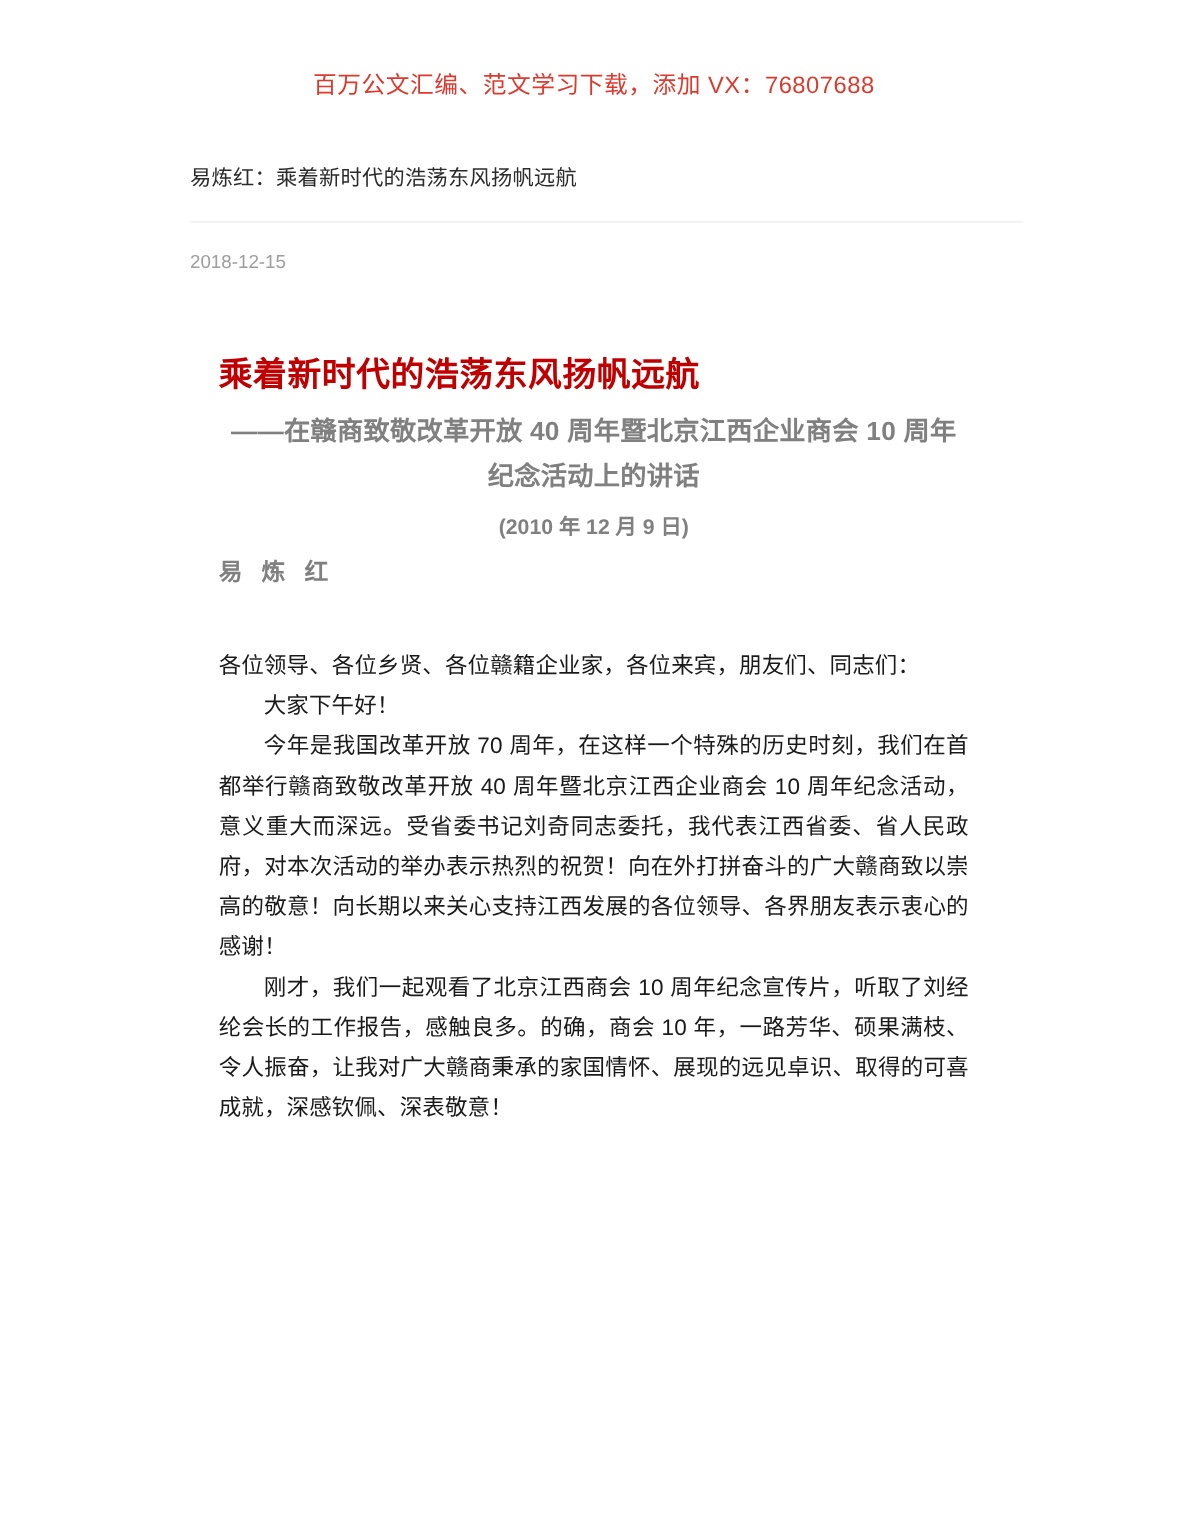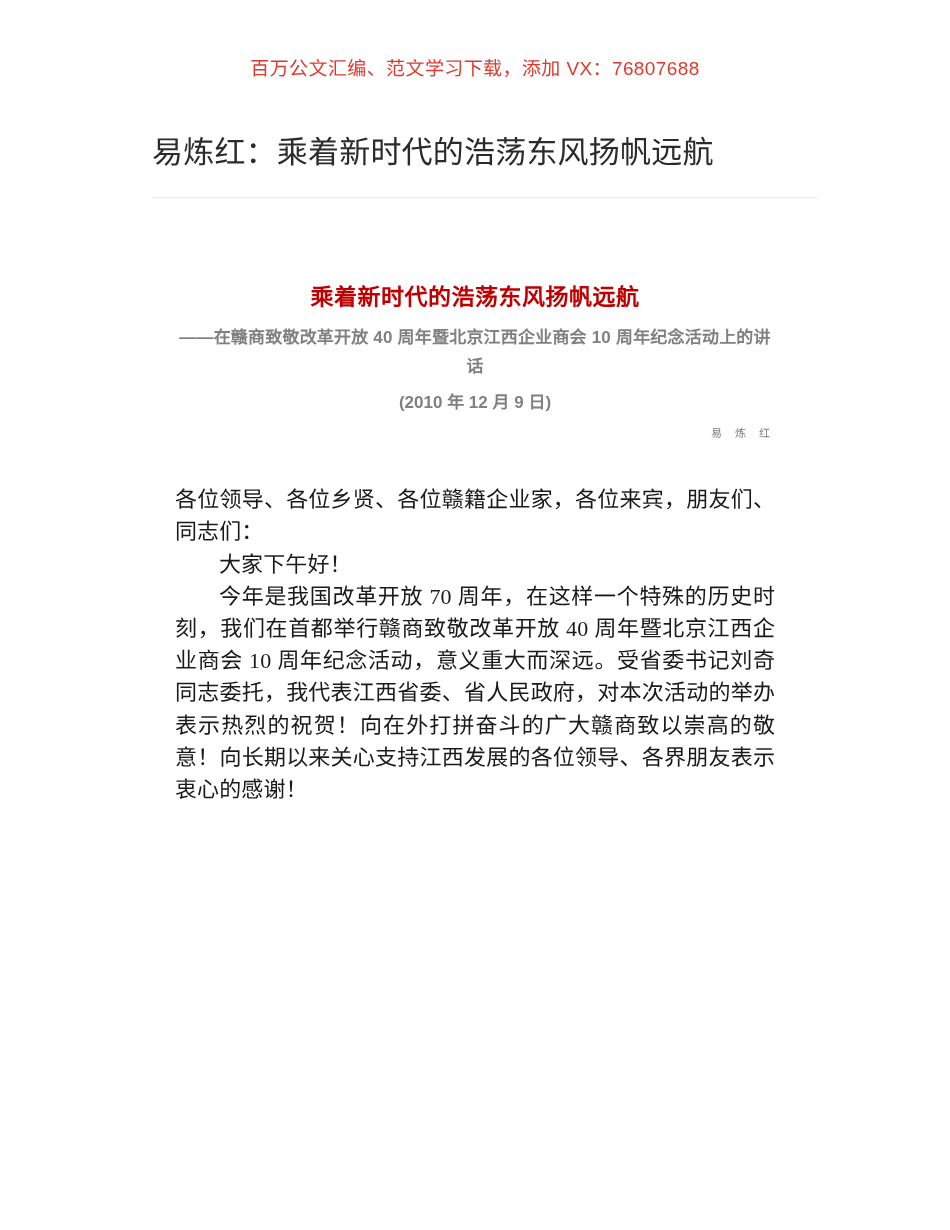--- a/index.html
+++ b/index.html
@@ -42,21 +42,21 @@
   }
 
   
   .article-header {
     position: absolute;
     top: 131px;
     left: 152px;
     width: 666px;
   }
   .article-title {
-    font-size: 31px;
+    font-size: 17px;
     font-weight: 400;
     color: #2b2b2b;
     line-height: 1.45;
     margin: 0;
     letter-spacing: 0.2px;
   }
   .header-divider {
     margin-top: 21px;
     width: 100%;
     height: 1px;
@@ -72,100 +72,101 @@
 
   
   .doc {
     position: absolute;
     top: 283px;
     left: 175px;
     width: 600px;
   }
 
   .doc-headline {
-    text-align: center;
+    text-align: left;
     color: #c00000;
-    font-size: 23px;
+    font-size: 27px;
     font-weight: bold;
     line-height: 1.3;
     letter-spacing: 0.5px;
     margin: 0;
   }
 
   .doc-subtitle {
     text-align: center;
     color: #808080;
-    font-size: 17px;
+    font-size: 21px;
     font-weight: bold;
     line-height: 1.72;
     margin: 10px 0 0 0;
     letter-spacing: 0.2px;
   }
 
   .doc-date {
     text-align: center;
     color: #808080;
     font-size: 17px;
     font-weight: bold;
     line-height: 1.6;
     margin: 8px 0 0 0;
   }
 
   .doc-author {
-    text-align: right;
+    text-align: left;
     color: #808080;
-    font-size: 11px;
-    font-weight: normal;
+    font-size: 19px;
+    font-weight: bold;
     line-height: 1.6;
     margin: 8px 0 0 0;
     letter-spacing: 5px;
   }
 
   .doc-body {
     margin-top: 42px;
   }
   .doc-body p {
     margin: 0;
     color: #1a1a1a;
-    font-size: 22px;
+    font-size: 18px;
     line-height: 32.2px;
     text-align: justify;
     text-justify: inter-ideograph;
     letter-spacing: 0.1px;
-    font-family: Liberation Serif, serif;
   }
   .doc-body p.indent {
     text-indent: 2em;
   }
 </style>
 </head>
 <body>
 
 <div class="page">
 
   <div class="promo-banner" style="color: rgb(221, 58, 46);">百万公文汇编、范文学习下载，添加 VX：76807688</div>
 
   <div class="article-header">
     <h1 class="article-title">易炼红：乘着新时代的浩荡东风扬帆远航</h1>
     <div class="header-divider"></div>
     <div class="article-meta">
+      <div>2018-12-15</div>
     </div>
   </div>
 
   <div class="doc">
 
     <div class="doc-headline" style="color: rgb(192, 0, 0);">乘着新时代的浩荡东风扬帆远航</div>
 
     <div class="doc-subtitle" style="color: rgb(128, 128, 128);">——在赣商致敬改革开放 40 周年暨北京江西企业商会 10 周年纪念活动上的讲话</div>
 
     <div class="doc-date" style="color: rgb(128, 128, 128);">(2010 年 12 月 9 日)</div>
 
     <div class="doc-author" style="color: rgb(128, 128, 128);">易 炼 红</div>
 
     <div class="doc-body">
         <p class="">各位领导、各位乡贤、各位赣籍企业家，各位来宾，朋友们、同志们：</p>
         <p class="indent">大家下午好！</p>
         <p class="indent">今年是我国改革开放 70 周年，在这样一个特殊的历史时刻，我们在首都举行赣商致敬改革开放 40 周年暨北京江西企业商会 10 周年纪念活动，意义重大而深远。受省委书记刘奇同志委托，我代表江西省委、省人民政府，对本次活动的举办表示热烈的祝贺！向在外打拼奋斗的广大赣商致以崇高的敬意！向长期以来关心支持江西发展的各位领导、各界朋友表示衷心的感谢！</p>
+        <p class="indent">刚才，我们一起观看了北京江西商会 10 周年纪念宣传片，听取了刘经纶会长的工作报告，感触良多。的确，商会 10 年，一路芳华、硕果满枝、令人振奋，让我对广大赣商秉承的家国情怀、展现的远见卓识、取得的可喜成就，深感钦佩、深表敬意！</p>
       </div>
 
   </div>
 
 </div>
 
 </body></html>

